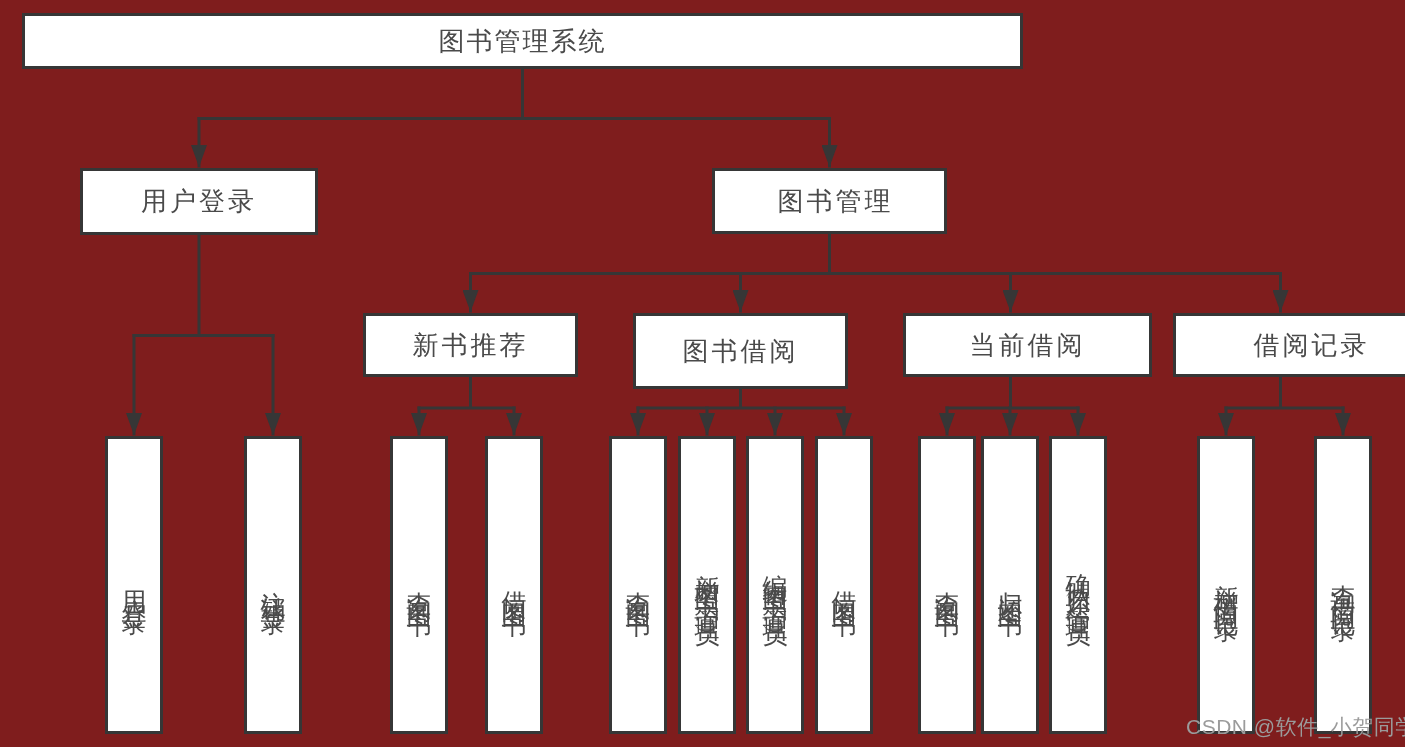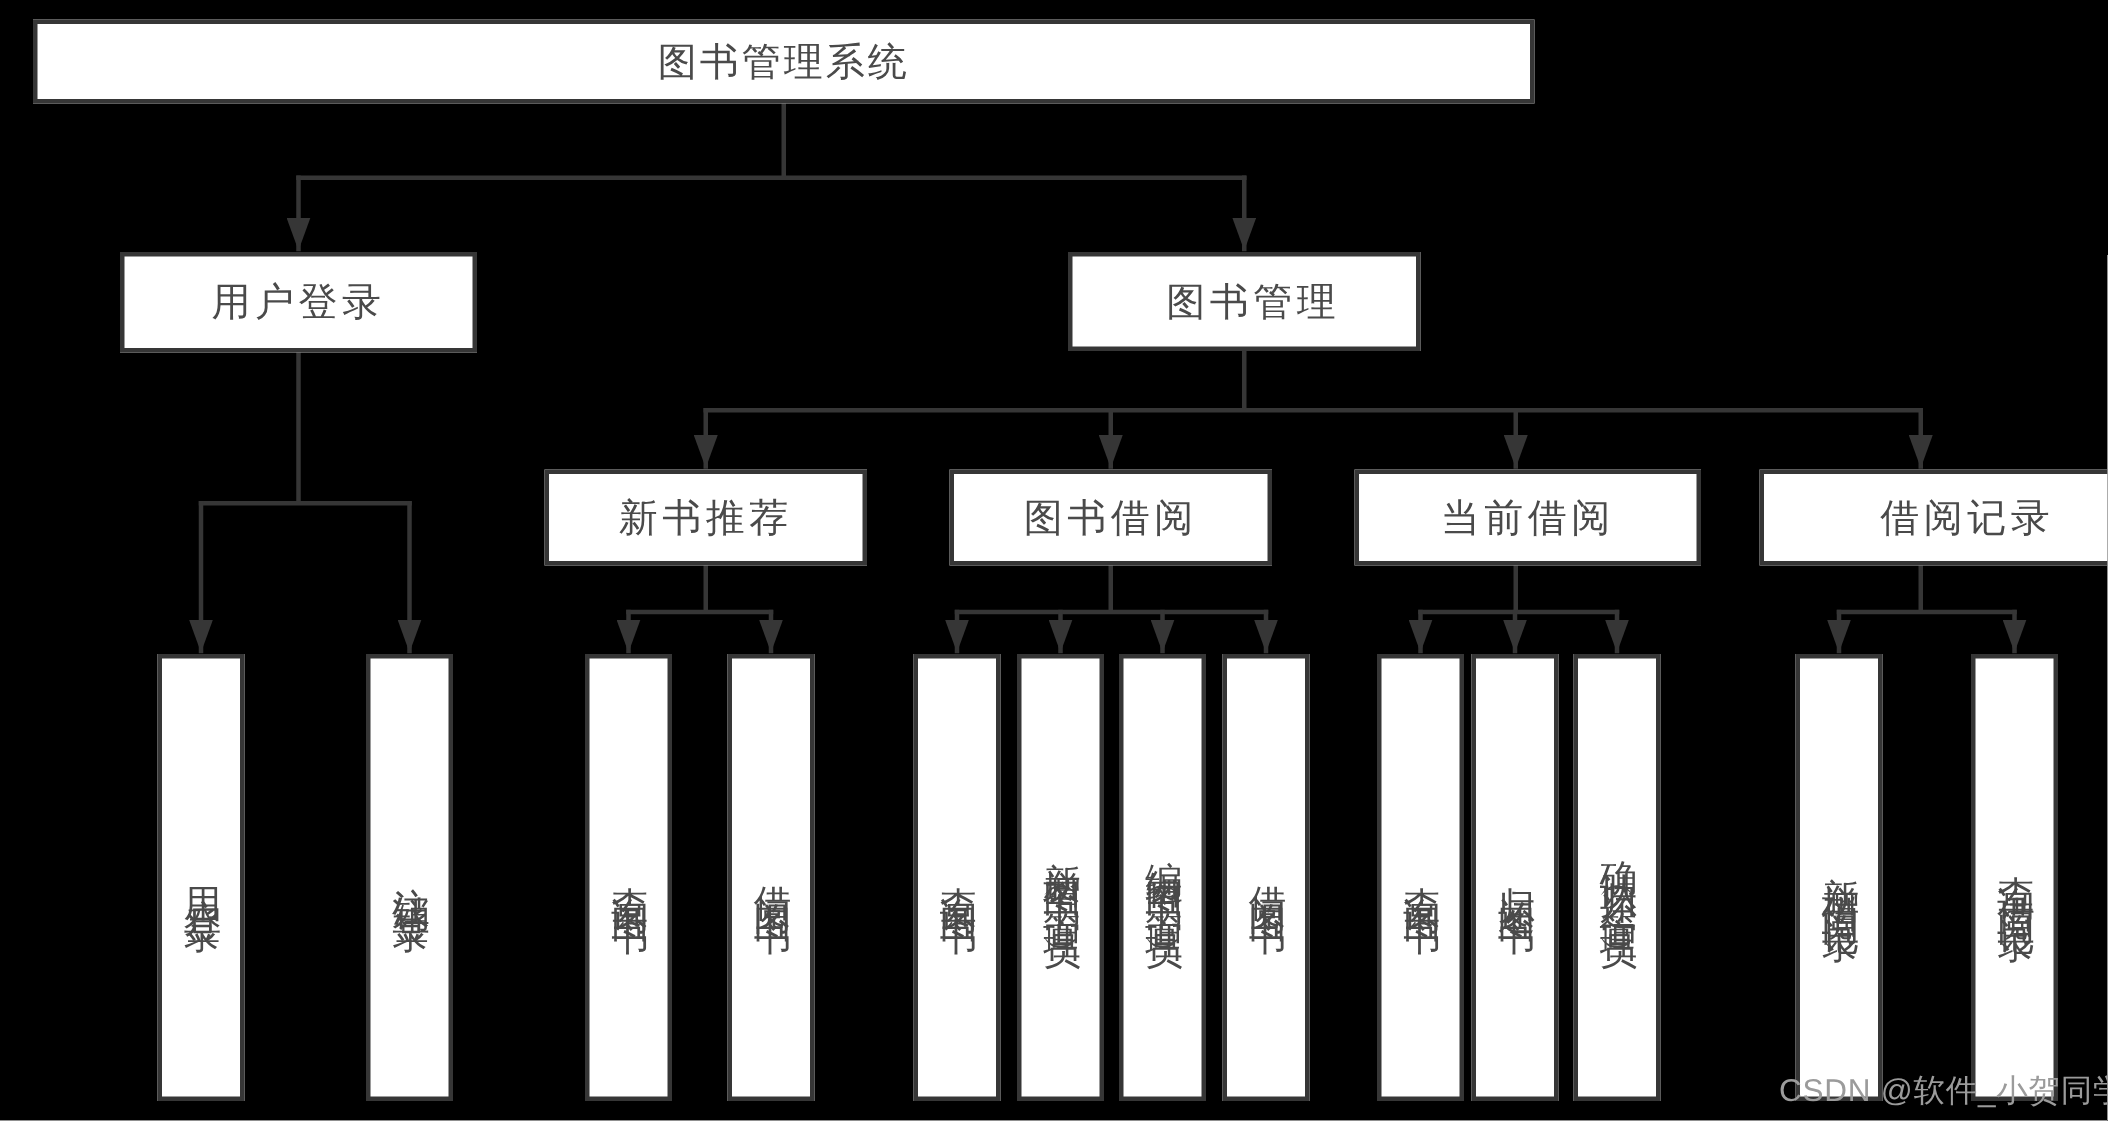--- a/index.html
+++ b/index.html
@@ -1,19 +1,19 @@
 <!DOCTYPE html>
 <html><head>
 <meta charset="utf-8">
 <style>
   html,body{margin:0;padding:0;background:#ffffff;}
   .canvas{
     position:relative;
     width:1405px;height:747px;
-    background:#000000;
+    background:#7f1d1d;
     font-family:"Liberation Sans","DejaVu Sans",sans-serif;
     overflow:hidden;
   }
   .wires{position:absolute;left:0;top:0;width:1405px;height:747px;}
   .node{
     position:absolute;
     box-sizing:border-box;
     border:3px solid #363636;
     background:#ffffff;
     display:flex;align-items:center;justify-content:center;
@@ -93,24 +93,24 @@
   <div class="node h-node" style="left:80px;top:168px;width:238px;height:67px;">
     <span>用户登录</span>
   </div>
   <div class="node h-node" style="left:712px;top:168px;width:235px;height:66px;padding-left:12px;">
     <span>图书管理</span>
   </div>
 
   <div class="node h-node" style="left:363px;top:313px;width:215px;height:64px;text-align:center;">
     <span>新书推荐</span>
   </div>
-  <div class="node h-node" style="left:633px;top:313px;width:215px;height:64px;">
+  <div class="node h-node" style="left:633px;top:313px;width:215px;height:76px;">
     <span>图书借阅</span>
   </div>
-  <div class="node h-node" style="left:903px;top:313px;width:231px;height:64px;">
+  <div class="node h-node" style="left:903px;top:313px;width:249px;height:64px;">
     <span>当前借阅</span>
   </div>
   <div class="node h-node" style="left:1173px;top:313px;width:253px;height:64px;padding-left:24px;">
     <span>借阅记录</span>
   </div>
 
   <div class="node leaf" style="left:105px;top:436px;width:58px;height:298px;">
     <span>用户登录</span>
   </div>
   <div class="node leaf" style="left:244px;top:436px;width:58px;height:298px;">

